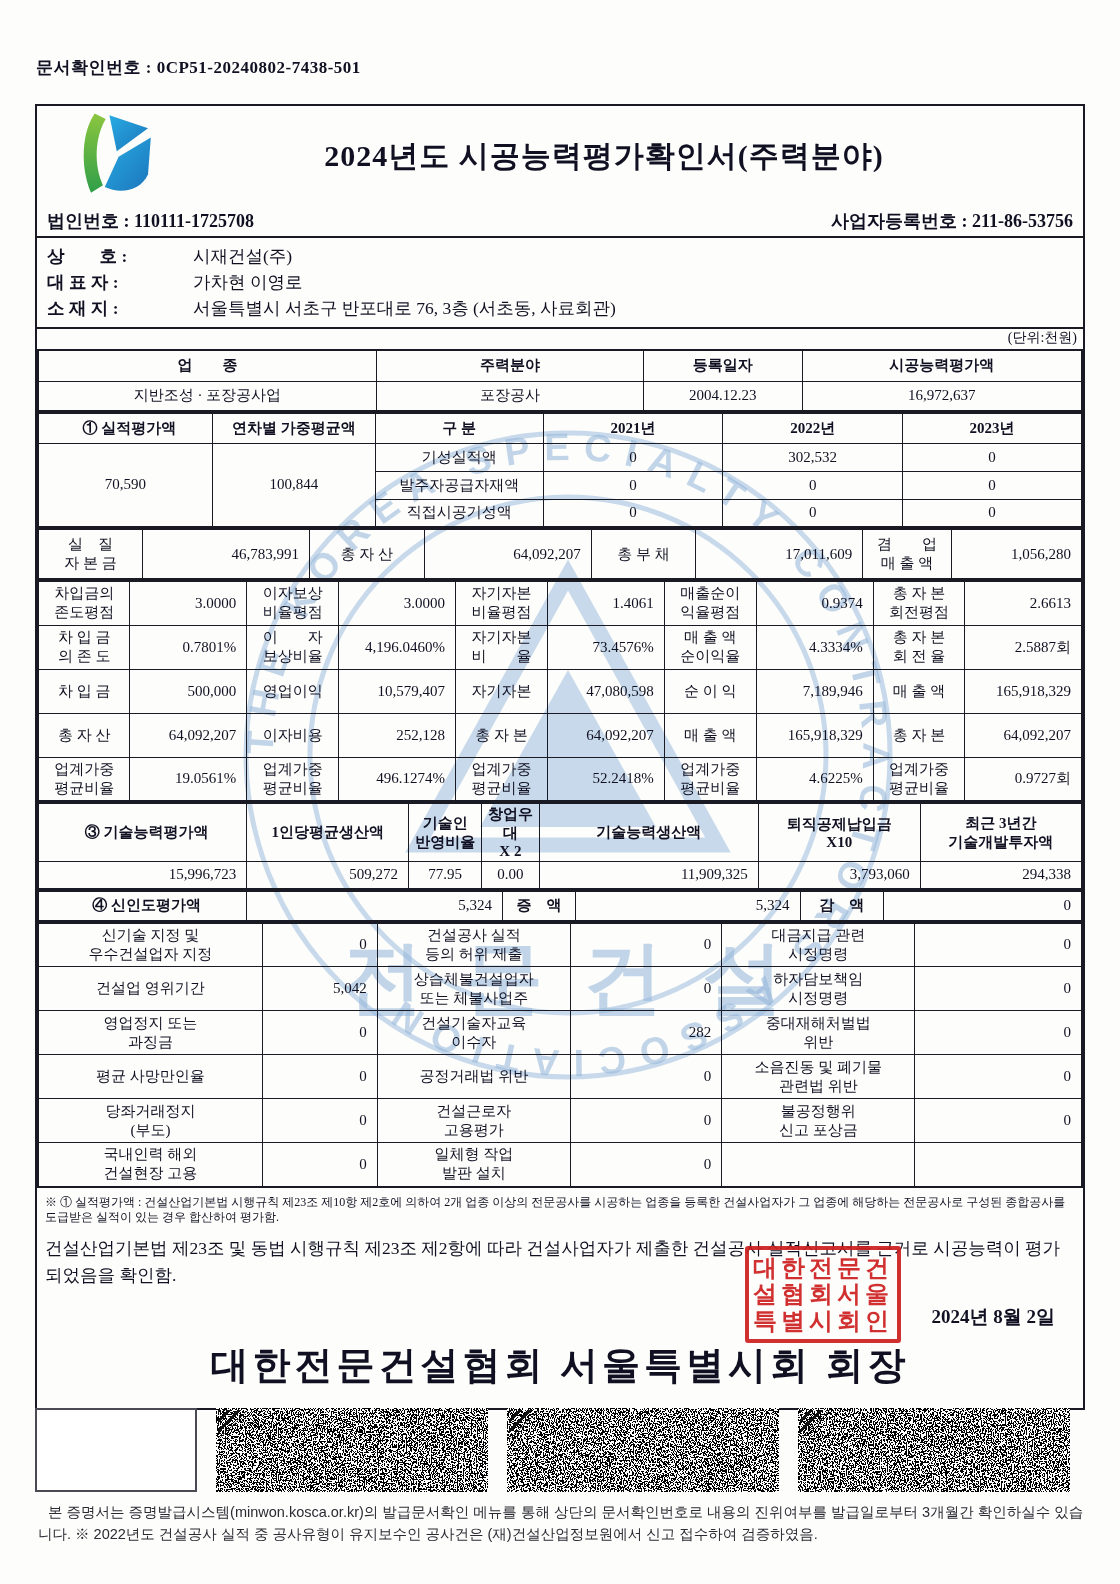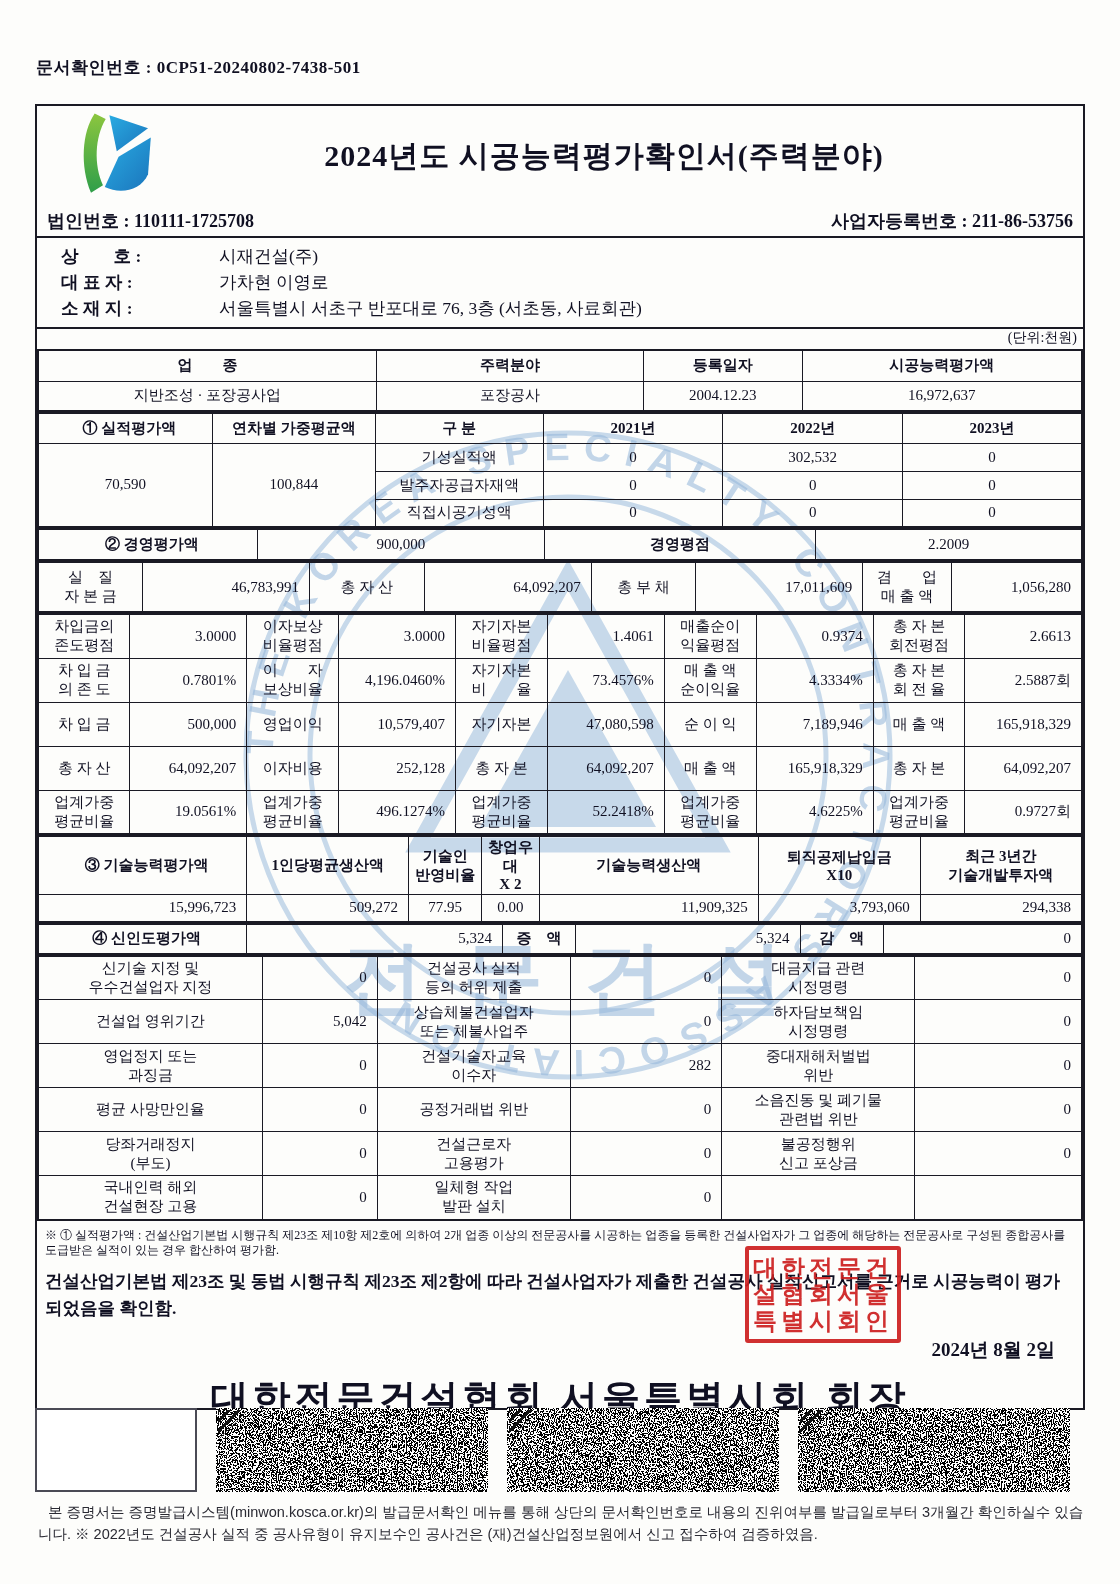--- a/index.html
+++ b/index.html
@@ -16,22 +16,22 @@
 
   .hdr{display:flex;align-items:center;height:100px;position:relative}
   .logo{margin-left:26px;flex:0 0 auto}
   .title{flex:1;text-align:center;font-size:30px;font-weight:bold;letter-spacing:1px;padding-right:40px}
 
   .regrow{display:flex;justify-content:space-between;align-items:center;height:30px;
           padding:0 10px;border-bottom:2px solid #1a1a24;font-size:18px;font-weight:bold}
 
   .company{border-bottom:2px solid #1a1a24;padding:5px 0 6px}
   .crow{display:flex;align-items:center;min-height:26px;font-size:17.5px}
-  .clabel{display:inline-block;width:130px;margin-left:24px;font-weight:bold;white-space:pre-wrap}
-  .cval{margin-left:28px;white-space:pre-wrap}
+  .clabel{display:inline-block;width:130px;margin-left:10px;font-weight:bold;white-space:pre-wrap}
+  .cval{margin-left:16px;white-space:pre-wrap}
 
   .unit{height:20px;text-align:right;padding-right:6px;font-size:14px}
 
   table.t{width:100%;border-collapse:collapse;table-layout:fixed;border:2px solid #1a1a24;background:transparent}
   table.t th,table.t td{border:1.5px solid #1a1a24;padding:1px 4px;font-size:15px;
        white-space:pre-line;overflow:hidden;font-weight:normal;vertical-align:middle}
   table.t th{font-weight:bold;text-align:center}
   .c{text-align:center}
   .r{text-align:right;padding-right:10px !important}
   .lft{text-align:right;padding-left:12px !important}
@@ -41,21 +41,21 @@
   .tB tr{height:28px} .tB tr:first-child{height:30px}
   .tC tr{height:31px}
   .tD tr{height:50px}
   .tE tr{height:44px}
   .tF tr:first-child{height:47px}.tF tr:last-child{height:27px}
   .tG tr{height:30px}
   .tH tr{height:44px}
 
   .fnwrap{padding:7px 8px 0}
   .fn{font-size:12px;line-height:1.33}
-  .confirm{font-size:17.5px;font-weight:bold;line-height:1.5;margin-top:9px}
+  .confirm{font-size:17.5px;font-weight:normal;line-height:1.5;margin-top:9px}
 
   .sign{position:relative;height:150px}
   .issue-date{position:absolute;right:28px;top:16px;font-size:19px;font-weight:bold}
   .issuer{position:absolute;left:0;width:100%;top:52px;text-align:center;
           font-size:38px;font-weight:bold;letter-spacing:4px}
 
   .seal{position:absolute;left:708px;top:1140px;width:156px;z-index:3;text-align:center;opacity:.92}
   .seal-box{border:4px solid #cd1f1f;border-radius:3px;padding:5px 2px;color:#cd1f1f;
             font-weight:bold;font-size:24px;line-height:1.1;letter-spacing:4px}
 
@@ -195,36 +195,20 @@
     </tr>
     <tr>
       <td class="c">직접시공기성액</td>
       <td class="c">0</td>
       <td class="c">0</td>
       <td class="c">0</td>
     </tr>
   </tbody>
     </table>
 
-  <table class="t tC">
-    <colgroup>
-        <col style="width:21%">
-        <col style="width:27.5%">
-        <col style="width:26%">
-        <col style="width:25.5%">
-      </colgroup>
-    <tbody>
-        <tr>
-      <th class="lft">② 경영평가액</th>
-      <td class="c">900,000</td>
-      <th>경영평점</th>
-      <td class="c">2.2009</td>
-    </tr>
-  </tbody>
-    </table>
 
   <table class="t tD">
     <colgroup>
         <col style="width:10%">
         <col style="width:16%">
         <col style="width:11%">
         <col style="width:16%">
         <col style="width:10%">
         <col style="width:16%">
         <col style="width:8.5%">

